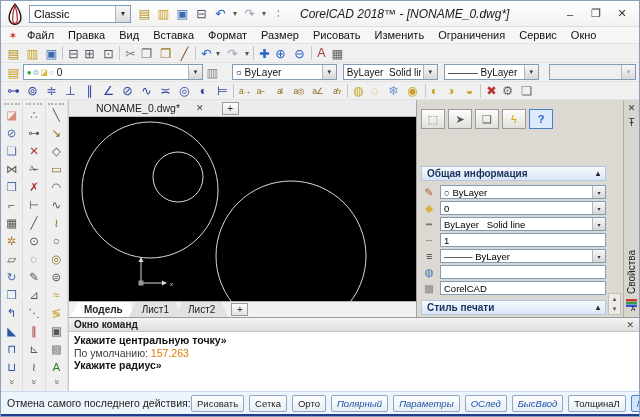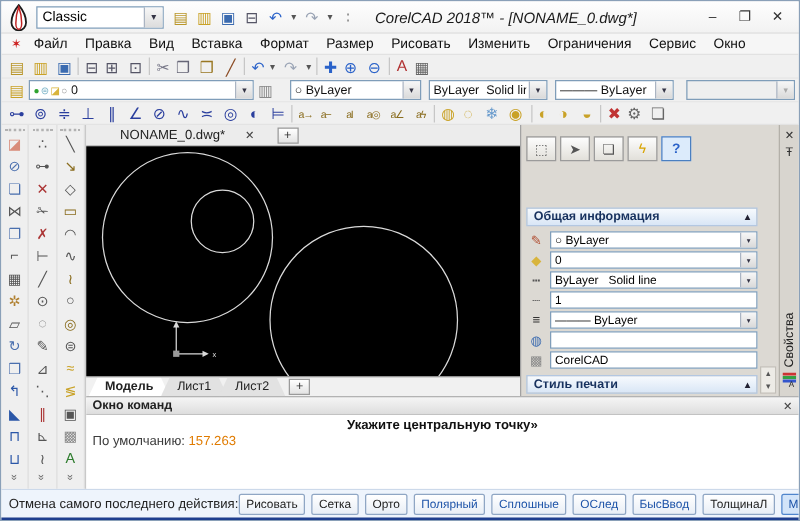--- a/index.html
+++ b/index.html
@@ -101,31 +101,31 @@
   .pclose { font-size:9px; color:#333; } .ppin { font-size:10px; color:#333; margin-top:4px; }
   .ptab { margin-top:auto; writing-mode:vertical-rl; transform:rotate(180deg); font-size:10px; color:#222; }
   .pmini { margin-top:3px; }
 
   
   .cmd { flex:1; border-top:1px solid #9a9a9a; display:flex; flex-direction:column; background:#fff; min-height:0; }
   .cmdhdr { height:14px; flex:none; background:linear-gradient(#f5f5f5,#dedede); border-bottom:1px solid #c2c2c2;
             font-size:10px; font-weight:bold; color:#222; display:flex; align-items:center; padding:0 5px; }
   .cclose { margin-left:auto; font-size:9px; color:#444; font-weight:normal; }
   .cmdbody { flex:1; font-size:10.5px; line-height:12.5px; padding:2px 5px; color:#3c3c3c; overflow:hidden; }
-  .cline.bold { font-weight:bold; color:#111;text-align:center; }
+  .cline.bold { font-weight:bold; color:#111; }
   .orange { color:#e07b00; } .link { color:#2b62c9; }
 
   
   .statusbar { height:23px; background:#eef4fc; border-top:1px solid #ccd9ea; display:flex; align-items:center;
                padding:0 6px; gap:6px; overflow:hidden; }
   .msg { font-size:10.5px; color:#222; width:178px; flex:none; white-space:nowrap; }
   .sbtns { display:flex; gap:5px; flex:none; }
   .sbtn { height:17px; padding:0 5px; font-size:9.5px; border:1px solid #8fa6c4; border-radius:2px;
           background:linear-gradient(#ffffff,#e8eef6); display:flex; align-items:center; color:#222; white-space:nowrap; }
-  .sbtn.blue { color:#1d53a8; }
+  .sbtn.blue { color:#1d53a8;font-style:italic; }
   .sbtn.active { background:#d2e4f9; border-color:#4f85cc; }
   .winfooter { height:4px; background:#1e3e8f; }
 </style>
 </head>
 <body>
 
 <div class="app">
 
   <div class="titlebar">
     <span class="logo">
@@ -470,34 +470,35 @@
         <div class="cmdhdr">
           <span>Окно команд</span>
           <span class="cclose">✕</span>
         </div>
         <div class="cmdbody">
           <div class="cline bold">Укажите центральную точку»</div>
           <div class="cline">
             <span>По умолчанию:</span>
             <span class="orange">157.263</span>
           </div>
+          <div class="cline bold">Укажите радиус»</div>
         </div>
       </div>
     </div>
   </div>
 
   <div class="statusbar">
     <span class="msg">Отмена самого последнего действия: U</span>
     <div class="sbtns">
 
     <span class="sbtn">Рисовать</span>
         <span class="sbtn">Сетка</span>
         <span class="sbtn">Орто</span>
         <span class="sbtn blue">Полярный</span>
-        <span class="sbtn blue">Сплошные</span>
+        <span class="sbtn blue">Параметры</span>
         <span class="sbtn blue">ОСлед</span>
         <span class="sbtn blue">БысВвод</span>
         <span class="sbtn">ТолщинаЛ</span>
         <span class="sbtn blue active">МОДЕЛЬ</span>
       </div>
   </div>
   <div class="winfooter"></div>
 </div>
 
 </body></html>

